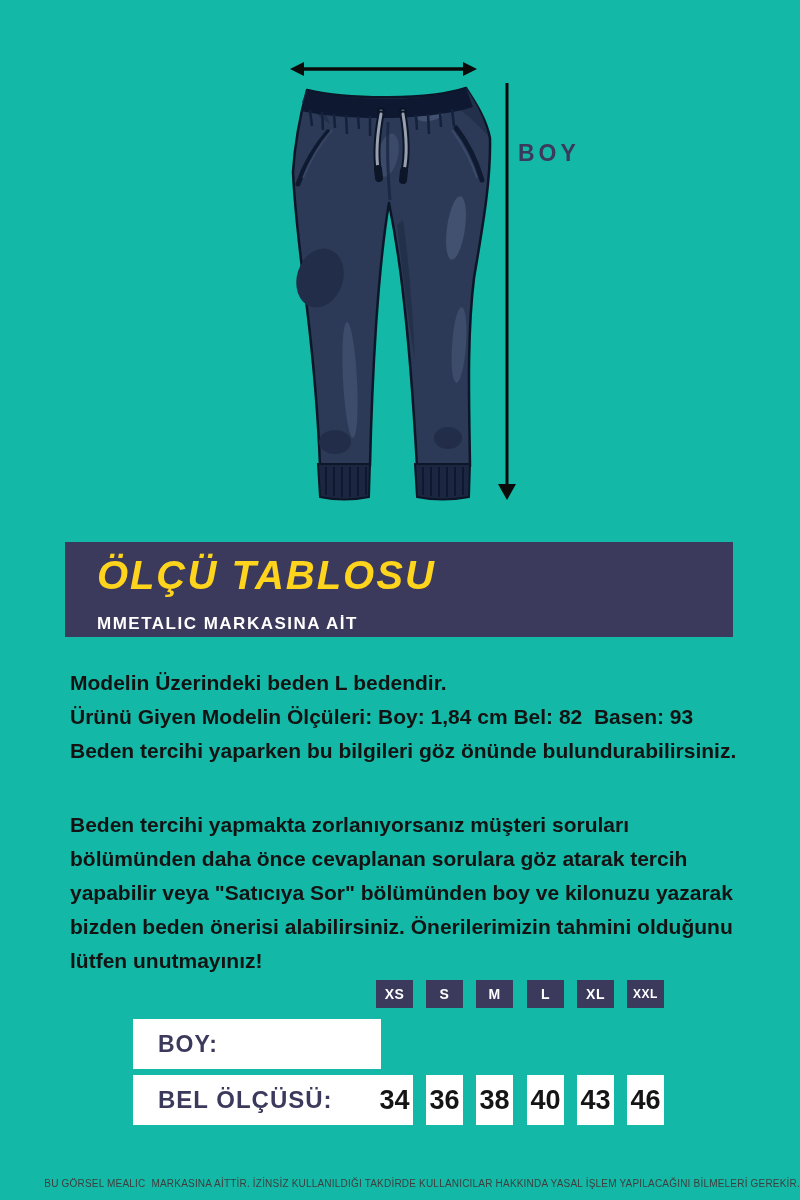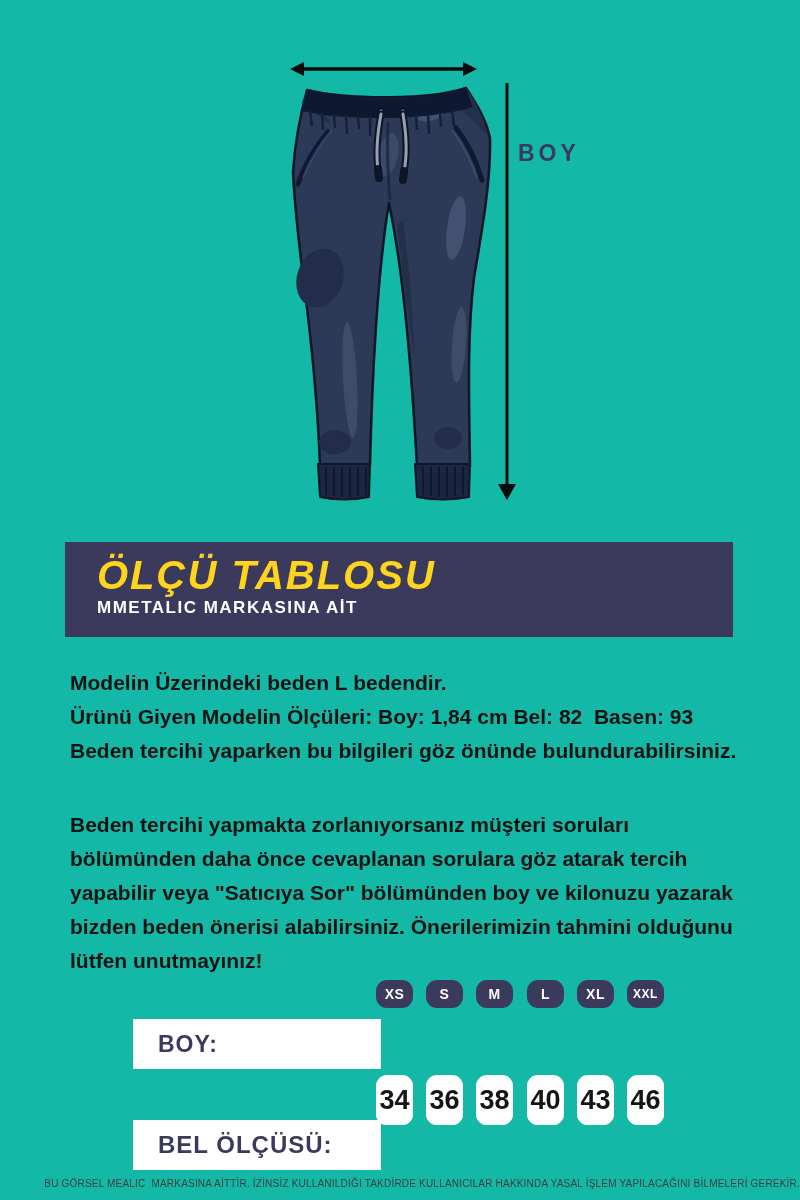--- a/index.html
+++ b/index.html
@@ -19,49 +19,49 @@
   
   .banner{
     position:absolute;left:65px;top:542px;width:668px;height:95px;
     background:#3b3a5c;box-sizing:border-box;padding:11px 0 0 32px;
   }
   .banner-title{
     font-size:40px;line-height:44px;font-weight:bold;font-style:italic;
     color:#ffd41d;letter-spacing:2px;
   }
   .banner-subtitle{
-    margin-top:1px;font-size:17px;font-weight:bold;color:#ffffff;letter-spacing:1.5px;
+    margin-top:17px;font-size:17px;font-weight:bold;color:#ffffff;letter-spacing:1.5px;
   }
   
   .para{
     position:absolute;left:70px;width:680px;
     font-size:21px;font-weight:bold;color:#131313;line-height:34px;
   }
   .para div{white-space:pre-wrap;}
   .para-1{top:666px;}
   .para-2{top:808px;}
   
-  .cell{position:absolute;box-sizing:border-box;text-align:center;border-radius:11px;}
+  .cell{position:absolute;box-sizing:border-box;text-align:center;}
   .chip{
     top:980px;width:37px;height:28px;background:#3b3a5c;
     color:#ffffff;font-size:14px;font-weight:bold;line-height:28px;letter-spacing:.5px;
   }
   .chip.xxl{font-size:12px;}
   .val1{top:1076px;width:37px;height:49px;background:#ffffff;
     font-size:20px;font-weight:bold;color:#151515;line-height:49px;}
   .val2{top:1075px;width:37px;height:50px;background:#ffffff;
     font-size:27px;font-weight:bold;color:#151515;line-height:50px;}
   .c0{left:376px;}.c1{left:426px;}.c2{left:476px;}.c3{left:527px;}.c4{left:577px;}.c5{left:627px;}
   .rowlabel{
     position:absolute;left:133px;width:248px;height:50px;background:#ffffff;
     color:#3b3a5c;font-weight:bold;box-sizing:border-box;padding-left:25px;
     letter-spacing:1px;
   }
   .rowlabel-1{top:1019px;font-size:23px;line-height:50px;}
-  .rowlabel-2{top:1120px;font-size:24px;line-height:50px;}
+  .rowlabel-2{top:1075px;font-size:24px;line-height:50px;}
   
   .footer{
     position:absolute;left:0;top:1178px;width:800px;text-align:right;
     font-size:10px;color:#3e3e3e;letter-spacing:.2px;white-space:pre-wrap;
   }
 </style>
 </head>
 <body>
 
 <div class="page">

